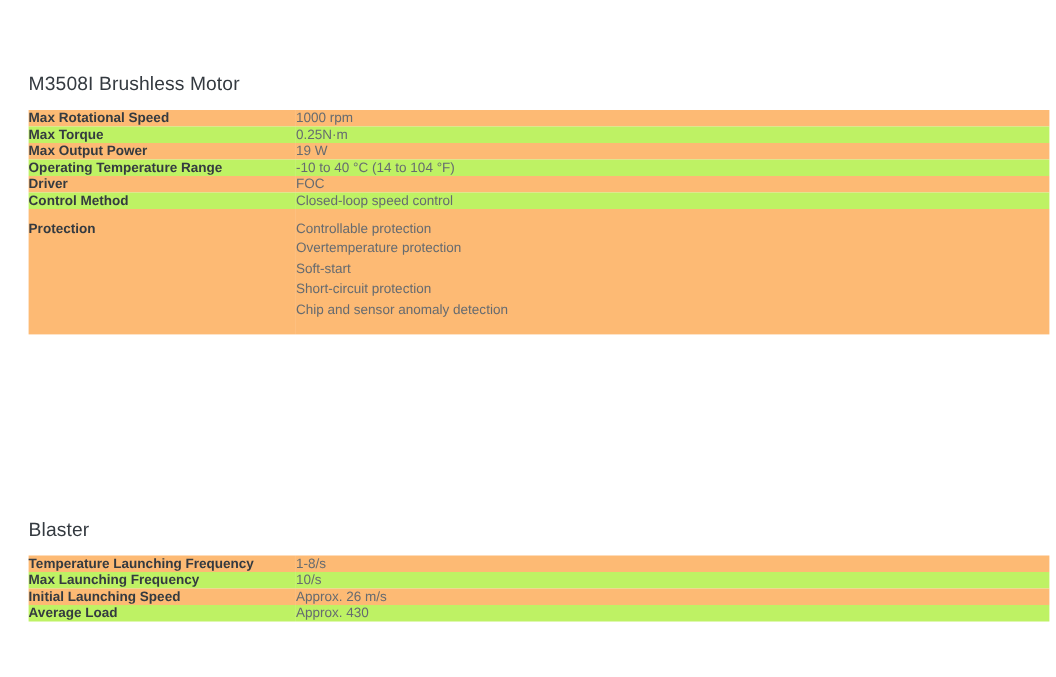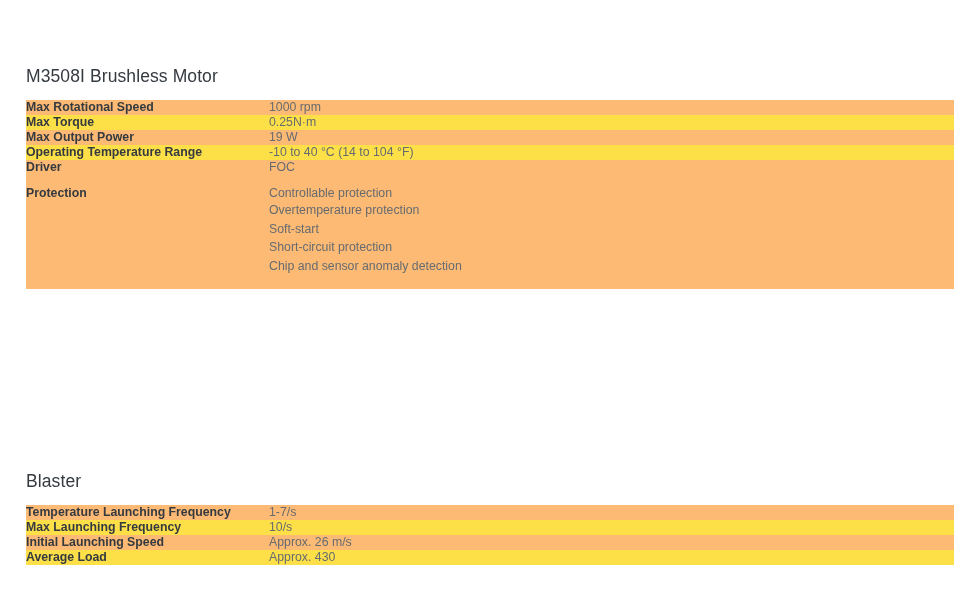--- a/index.html
+++ b/index.html
@@ -42,21 +42,21 @@
     position: absolute;
     left: 26px;
     width: 928px;
     border-collapse: collapse;
     table-layout: fixed;
   }
   #motor-table { top: 58px; }
   #blaster-table { top: 463px; }
 
   .spec-table tr.row-odd  { background: #fdba74; }
-  .spec-table tr.row-even { background: #fde047; }
+  .spec-table tr.row-even { background: #bef264; }
 
   .spec-table td {
     padding: 0;
     vertical-align: top;
     border: none;
   }
   .cell-label {
     width: 243px;
     padding: 11px 8px 11px 12px;
     font-size: 12.3px;
@@ -107,40 +107,44 @@
           <td class="cell-value">19 W</td>
         </tr>
         <tr class="row-even">
           <td class="cell-label">Operating Temperature Range</td>
           <td class="cell-value">-10 to 40 °C (14 to 104 °F)</td>
         </tr>
         <tr class="row-odd">
           <td class="cell-label">Driver</td>
           <td class="cell-value">FOC</td>
         </tr>
+        <tr class="row-even">
+          <td class="cell-label">Control Method</td>
+          <td class="cell-value">Closed-loop speed control</td>
+        </tr>
         <tr class="row-odd row-tall">
           <td class="cell-label">Protection</td>
           <td class="cell-value">
             <span class="vline">Controllable protection</span>
             <span class="vline">Overtemperature protection</span>
             <span class="vline">Soft-start</span>
             <span class="vline">Short-circuit protection</span>
             <span class="vline">Chip and sensor anomaly detection</span>
           </td>
         </tr>
       </tbody>
   </table>
 
   <h2 class="section-title" id="blaster-title">Blaster</h2>
 
   <table class="spec-table" id="blaster-table">
     <tbody>
         <tr class="row-odd">
           <td class="cell-label">Temperature Launching Frequency</td>
-          <td class="cell-value">1-7/s</td>
+          <td class="cell-value">1-8/s</td>
         </tr>
         <tr class="row-even">
           <td class="cell-label">Max Launching Frequency</td>
           <td class="cell-value">10/s</td>
         </tr>
         <tr class="row-odd">
           <td class="cell-label">Initial Launching Speed</td>
           <td class="cell-value">Approx. 26 m/s</td>
         </tr>
         <tr class="row-even">

